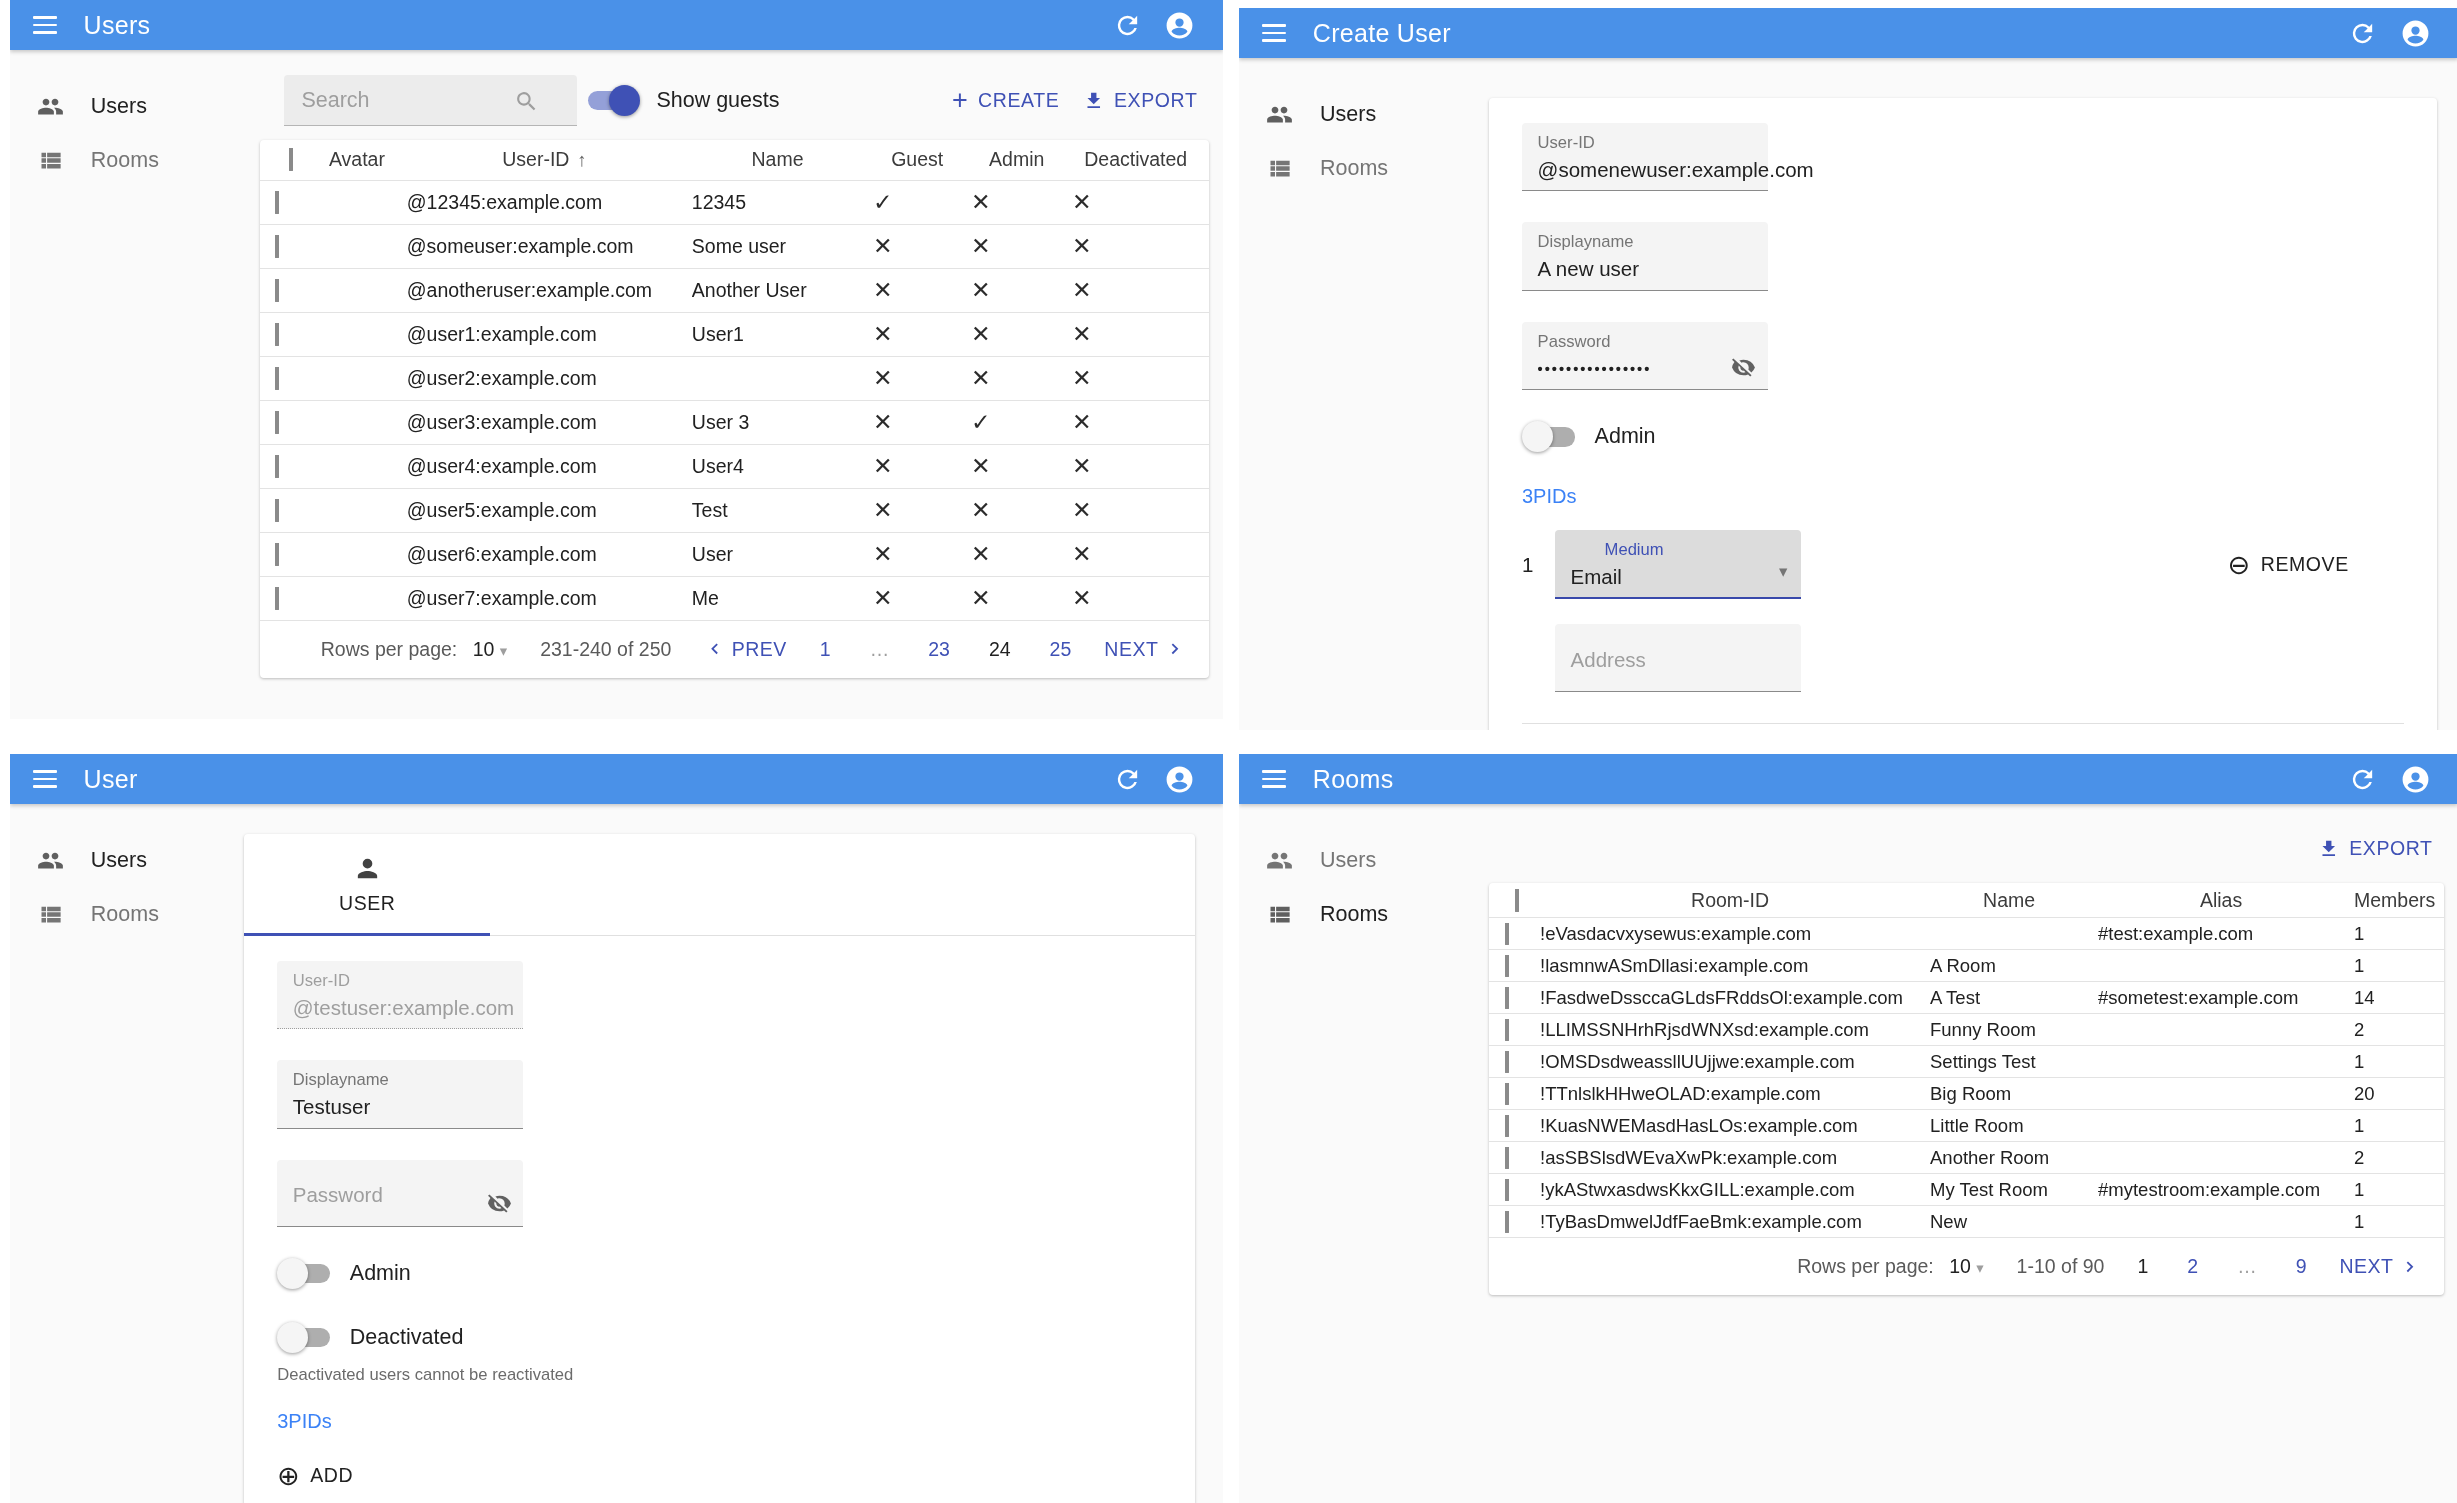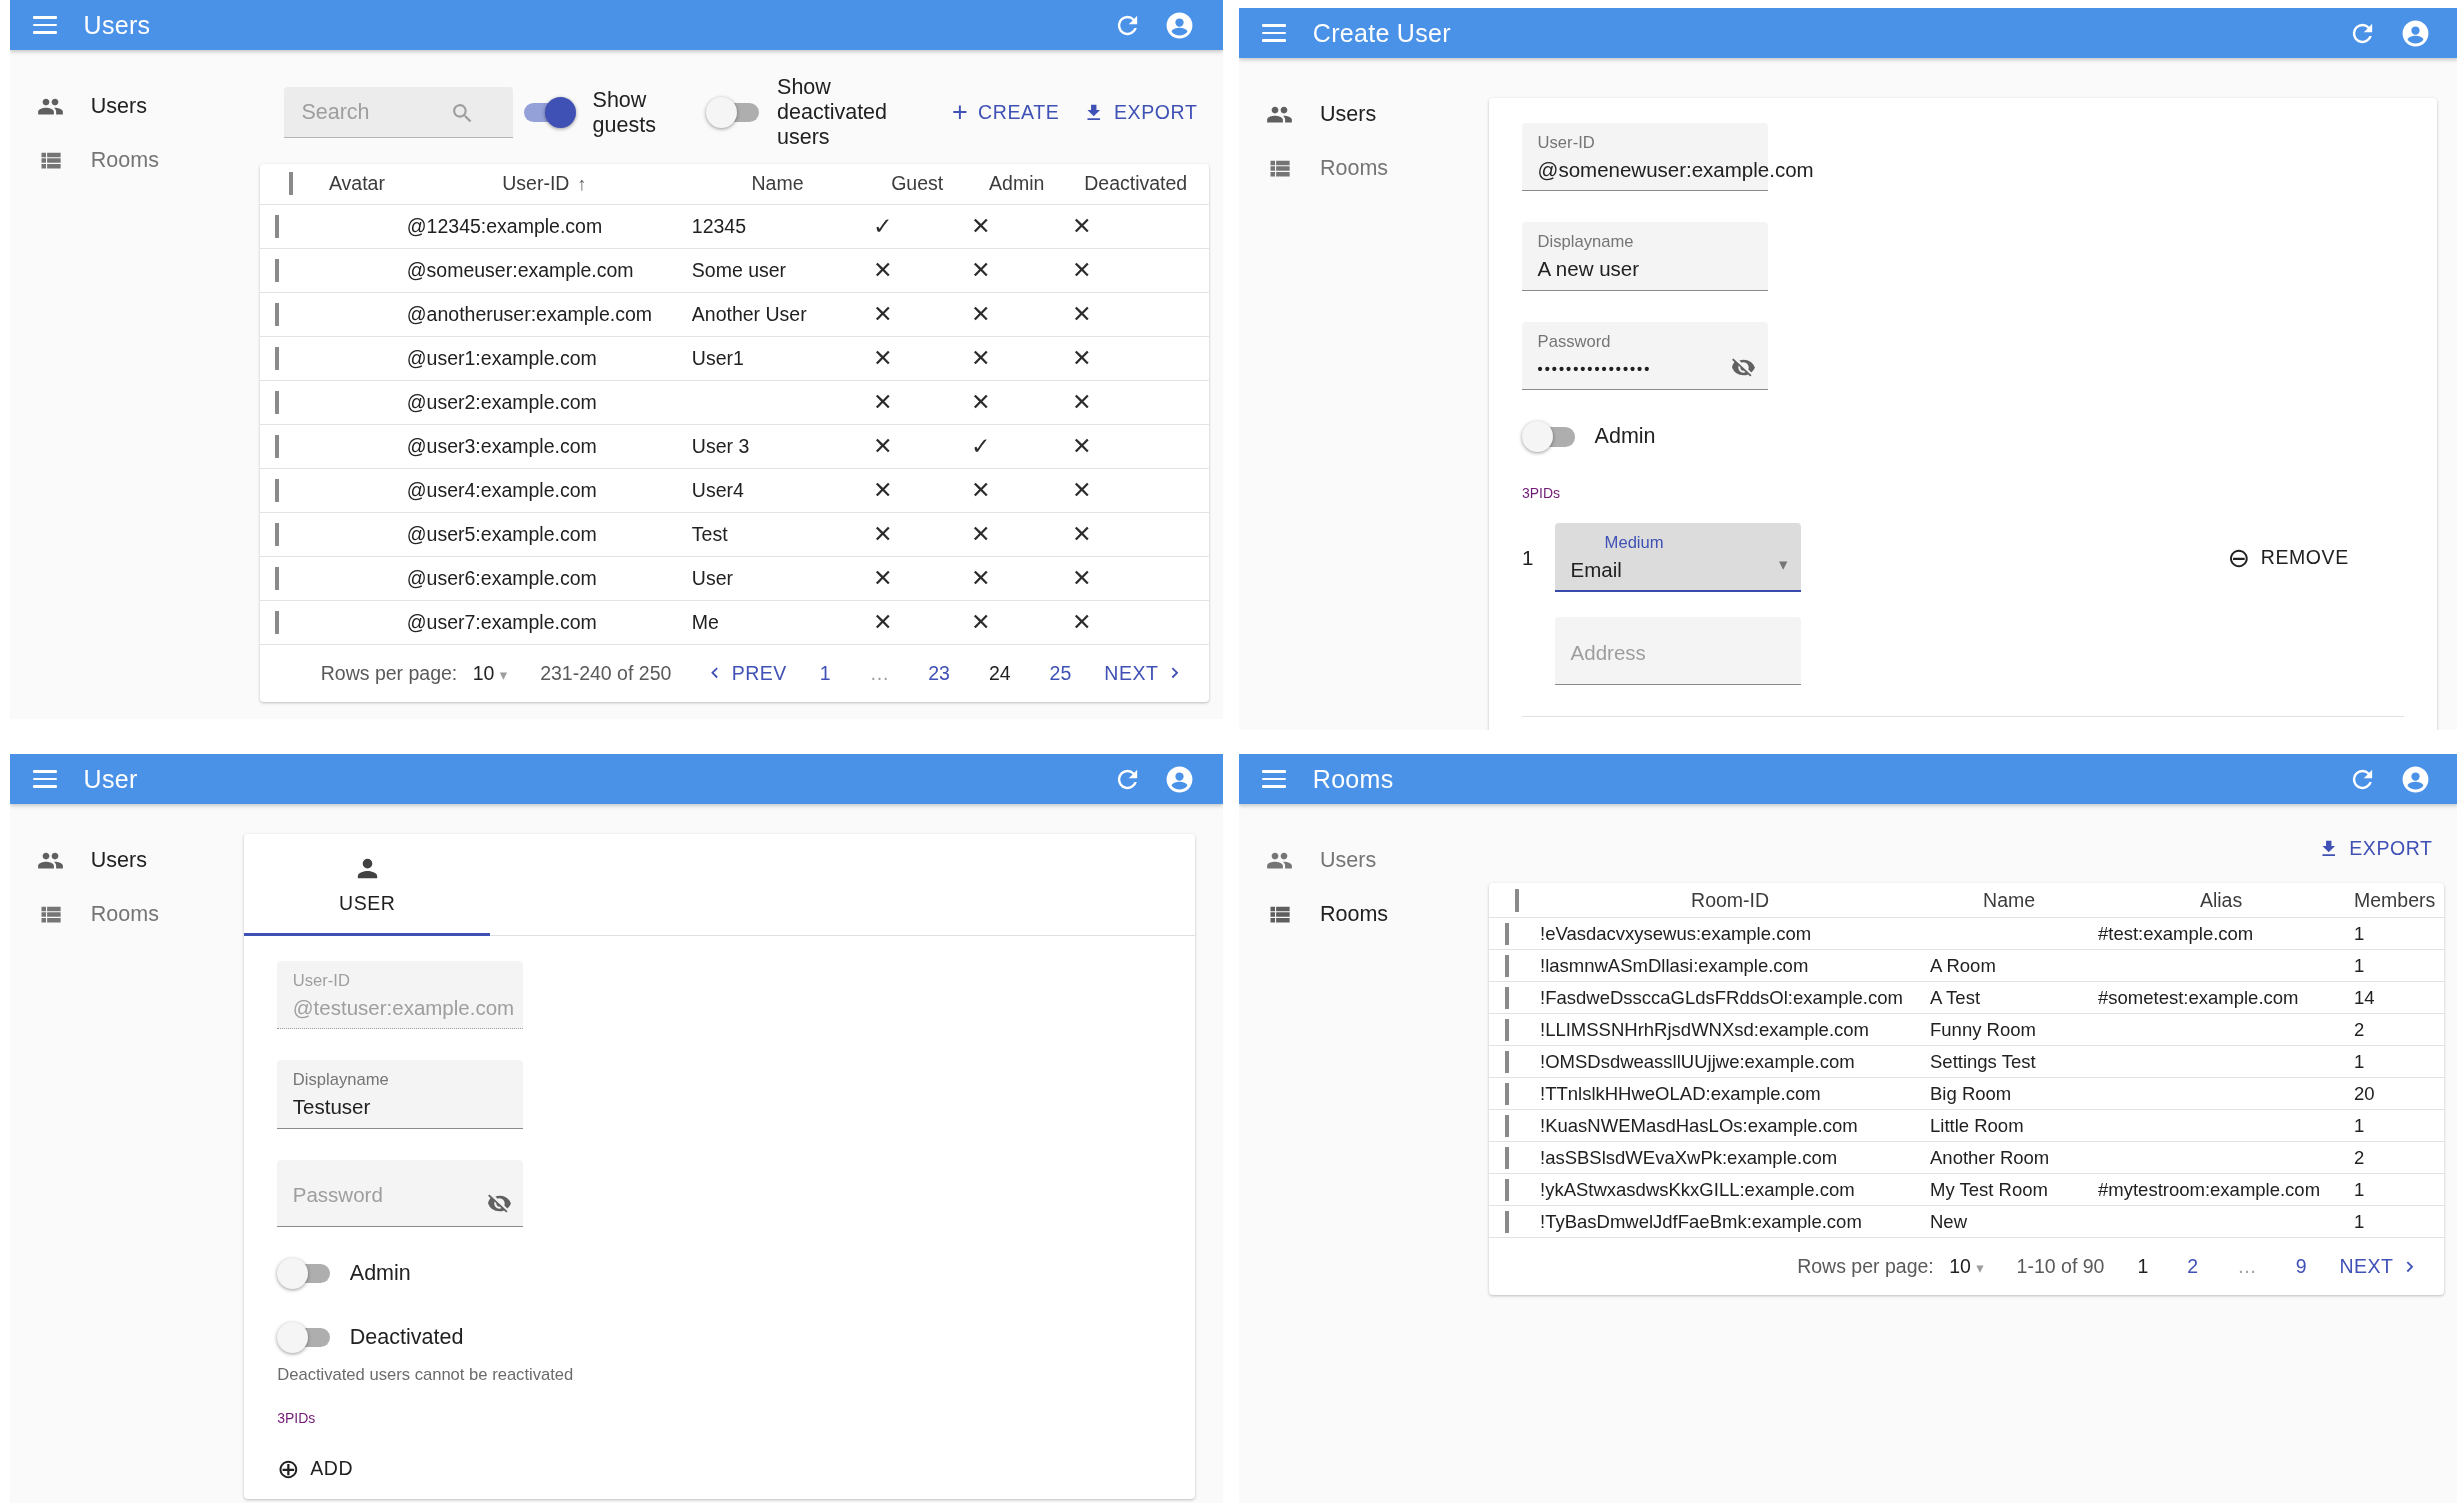--- a/index.html
+++ b/index.html
@@ -95,21 +95,21 @@
   .ffield .fvalue.ph { color:#9e9e9e; }
   .ffield.disabled { border-bottom:1px dotted #9e9e9e; }
   .ffield.disabled .flabel, .ffield.disabled .fvalue { color:#9e9e9e; }
   .ffield.select { background:#dcdcdc; border-bottom:2.9px solid #3949ab; cursor:pointer; }
   .ffield.select .flabel { color:#3f51b5;padding-left:34px; }
   .ffield .trail { position:absolute; right:11.7px; bottom:9.8px; fill:#616161; cursor:pointer; }
   .ffield .sel-caret { position:absolute; right:13.7px; bottom:15.6px; color:#757575; font-size:16.6px; }
   .tglfield { display:flex; align-items:center; margin:5.9px 0 33px 0; }
   .tglfield .lab { font-size:21.5px; margin-left:17.6px; }
   .helper { font-size:16.6px; color:#6b6b6b; margin:-21.5px 0 25px 0; }
-  .caption { font-size:14px; color:#701a75; margin-bottom:21.5px; }
+  .caption { font-size:20px; color:#3b82f6; margin-bottom:21.5px; }
   .pid-row { display:flex; align-items:center; margin-bottom:25px; }
   .pid-idx { font-size:20.5px; width:33px; }
   .pid-row .ffield { margin-bottom:0; }
   .remove-btn { margin-left:auto; margin-right:43px; }
   .circle-ico { font-family:"DejaVu Sans",sans-serif; font-size:27px; line-height:27px; }
   .addr-indent { margin-left:33px; }
   .divider { border-top:1px solid #e0e0e0; margin:5.9px 0 17.6px 0; }
 
   
   .tabs { display:flex; border-bottom:1px solid #e0e0e0; }
@@ -215,27 +215,20 @@
           <svg width="25" height="25" viewBox="0 0 24 24">
               <use href="#i-search"></use>
             </svg>
         </div>
         <div class="tgl-row">
           <span class="switch on">
               <span class="track"></span>
               <span class="thumb"></span>
             </span>
           <span class="lab">Show guests</span>
-        </div>
-        <div class="tgl-row">
-          <span class="switch">
-              <span class="track"></span>
-              <span class="thumb"></span>
-            </span>
-          <span class="lab">Show deactivated users</span>
         </div>
         <span class="sp" style="flex:1"></span>
         <div class="flat-btn">
           <span class="plus">+</span>
           <span>CREATE</span>
         </div>
         <div class="flat-btn">
           <svg width="21.5" height="21.5" viewBox="0 0 24 24">
               <use href="#i-download"></use>
             </svg>

